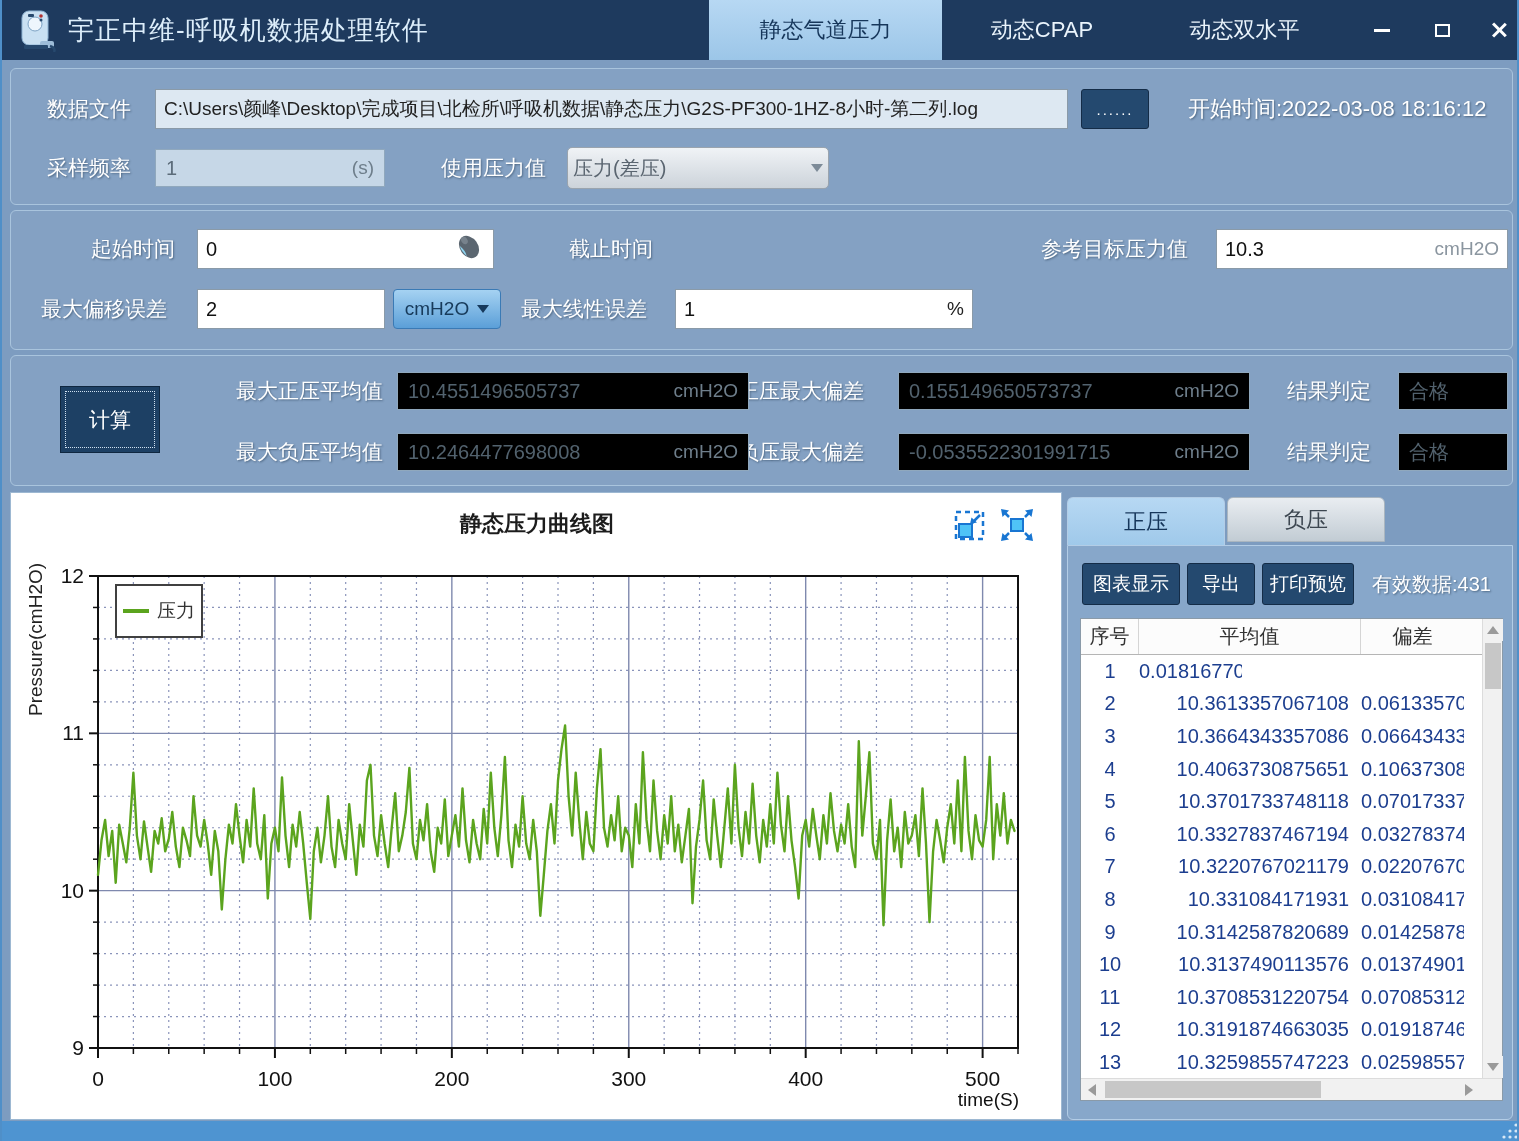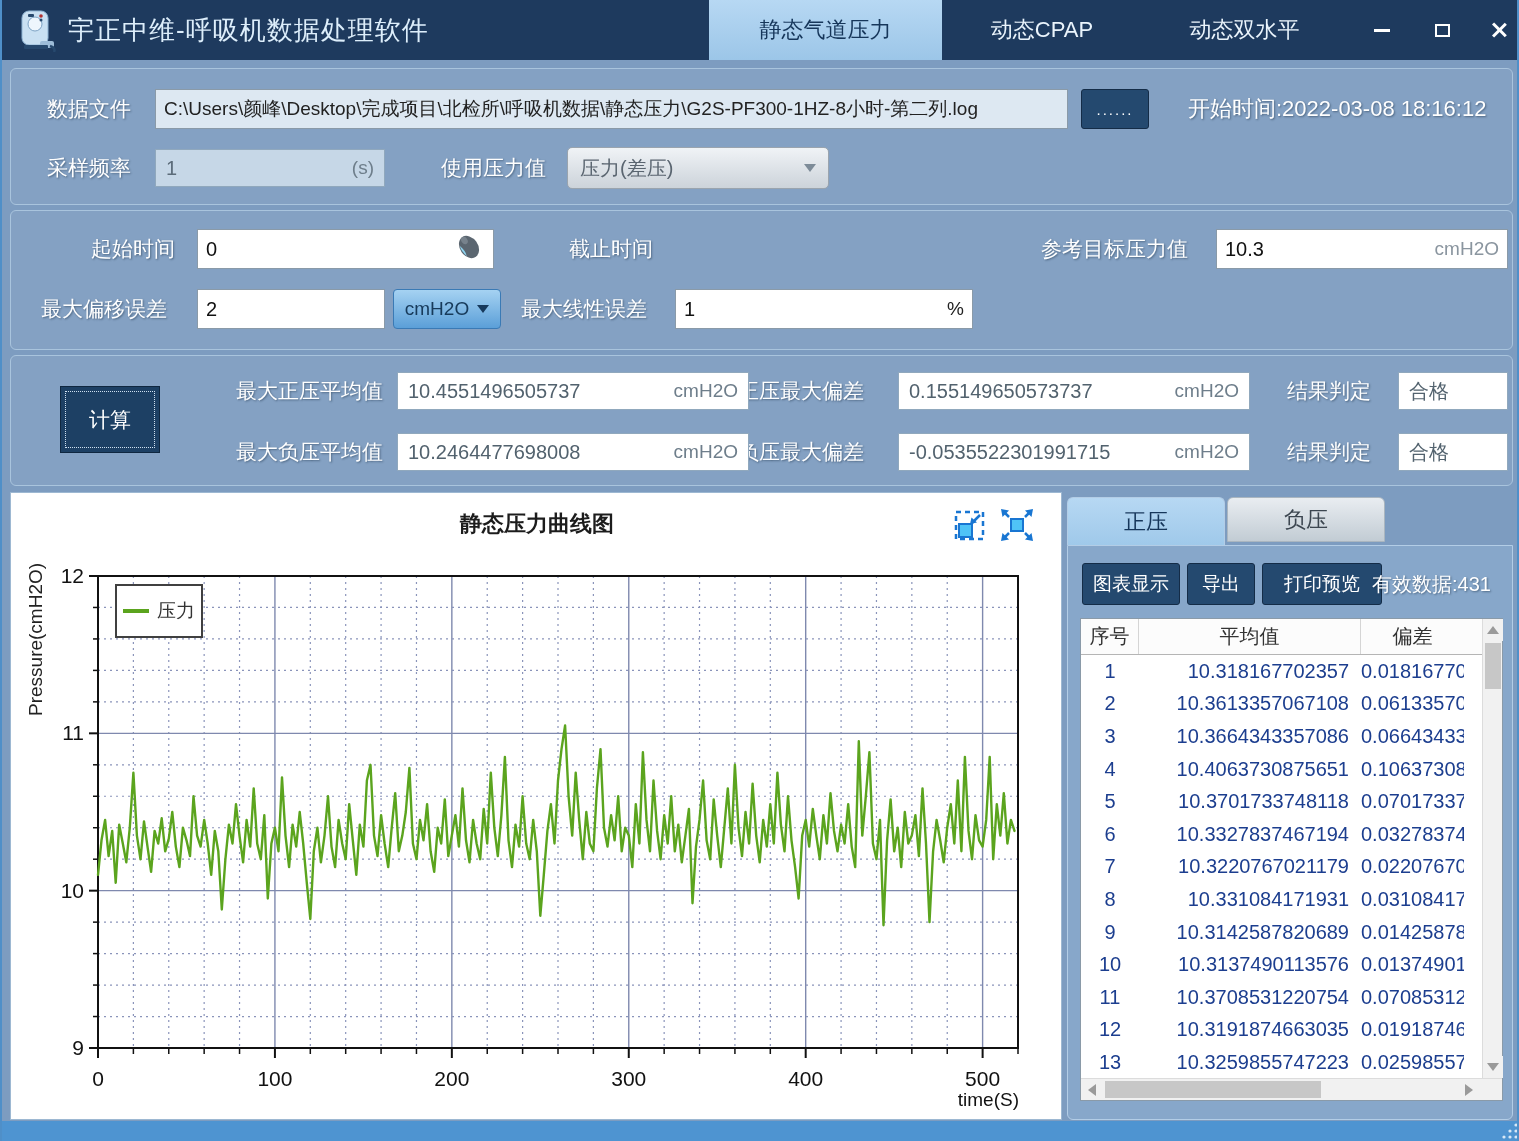--- a/index.html
+++ b/index.html
@@ -17,29 +17,29 @@
   .min-glyph{width:16px;height:3px;background:#fff;}
   .max-glyph{width:15px;height:13px;border:2px solid #fff;}
   .close-glyph{position:relative;width:18px;height:18px;}
   .close-glyph::before,.close-glyph::after{content:"";position:absolute;left:8px;top:0;width:2.5px;height:18px;background:#fff;}
   .close-glyph::before{transform:rotate(45deg);}
   .close-glyph::after{transform:rotate(-45deg);}
 
   
   .panel{border:1px solid #a9c4dd;border-radius:6px;background:rgba(255,255,255,0.06);}
   .lbl{color:#fff;font-size:21px;text-shadow:1px 1px 2px rgba(10,30,50,.45);display:flex;align-items:center;white-space:nowrap;}
-  .roval{background:#ffffff;border:1px solid #90a8bd;color:#52626e;font-size:20px;display:flex;align-items:center;padding:0 10px;}
+  .roval{background:#000000;border:1px solid #90a8bd;color:#52626e;font-size:20px;display:flex;align-items:center;padding:0 10px;}
   .roval .unit{margin-left:auto;color:#6e7e8b;font-size:19px;}
   .winput{background:#fff;border:1px solid #8a9aa8;color:#111;font-size:20px;display:flex;align-items:center;padding:17px 8px;}
   .winput .unit{margin-left:auto;color:#8a959f;font-size:19px;}
   .winput .unit.dark{color:#222;}
   .darkbtn{background:#24496f;border:1px solid #142c47;border-radius:3px;color:#fff;display:flex;align-items:center;justify-content:center;}
 
   
-  .silver-dd{background:linear-gradient(#f0f3f6,#ccd3da);border:1px solid #9aa4ae;border-radius:5px;color:#5a6570;font-size:20px;display:flex;align-items:center;padding:0 12px;}
+  .silver-dd{background:linear-gradient(#f0f3f6,#ccd3da);border:1px solid #9aa4ae;border-radius:5px;color:#5a6570;font-size:20px;display:flex;align-items:center;padding:0 5px;}
   .blue-dd{background:linear-gradient(#a5d2f2,#5b9fd8);border:1px solid #3a7ab5;border-radius:4px;color:#173a5a;font-size:19px;display:flex;align-items:center;justify-content:center;gap:8px;}
   .dd-arrow{width:0;height:0;border-left:6px solid transparent;border-right:6px solid transparent;border-top:8px solid #7d8b98;margin-left:auto;}
   .blue-dd .dd-arrow{border-top-color:#16395c;margin-left:0;}
 
   
   #calc-btn{background:#1d4064;border:1px solid #0f2740;color:#fff;font-size:21px;display:flex;align-items:center;justify-content:center;position:relative;}
   #calc-btn::after{content:"";position:absolute;inset:4px;border:1px dotted #cfe0f0;}
 
   
   #chart-panel{left:8px;top:492px;width:1052px;height:628px;background:#fff;border:1px solid #9db8d2;border-radius:0;}
@@ -335,35 +335,34 @@
     </div>
     <div class="abs" id="x-axis-label">time(S)</div>
   </div>
 
   <div class="abs side-tab" id="tab-positive">正压</div>
   <div class="abs side-tab" id="tab-negative">负压</div>
   <div class="abs" id="right-content"></div>
 
   <div class="abs darkbtn tool-btn" style="left:1080px;width:98px;">图表显示</div>
   <div class="abs darkbtn tool-btn" style="left:1185px;width:68px;">导出</div>
-  <div class="abs darkbtn tool-btn" style="left:1260px;width:120px;">打印预览</div>
+  <div class="abs darkbtn tool-btn" style="left:1260px;width:92px;">打印预览</div>
   <div class="abs" id="valid-count">有效数据:431</div>
 
   <div class="abs" id="data-table">
     <div id="table-head">
       <div class="th td-idx">序号</div>
       <div class="th" style="width:222px;">平均值</div>
       <div class="th" style="width:103px;justify-content:flex-start;border-right:none;">
         <span class="th-dev-inner">偏差</span>
       </div>
     </div>
     <div id="table-body">
         <div class="tr">
           <div class="td td-idx">1</div>
-          <div class="td td-avg">10.318167702357</div>
           <div class="td td-dev">
             <span class="clip-inner">0.018167702357</span>
           </div>
         </div>
         <div class="tr">
           <div class="td td-idx">2</div>
           <div class="td td-avg">10.3613357067108</div>
           <div class="td td-dev">
             <span class="clip-inner">0.0613357067108</span>
           </div>

